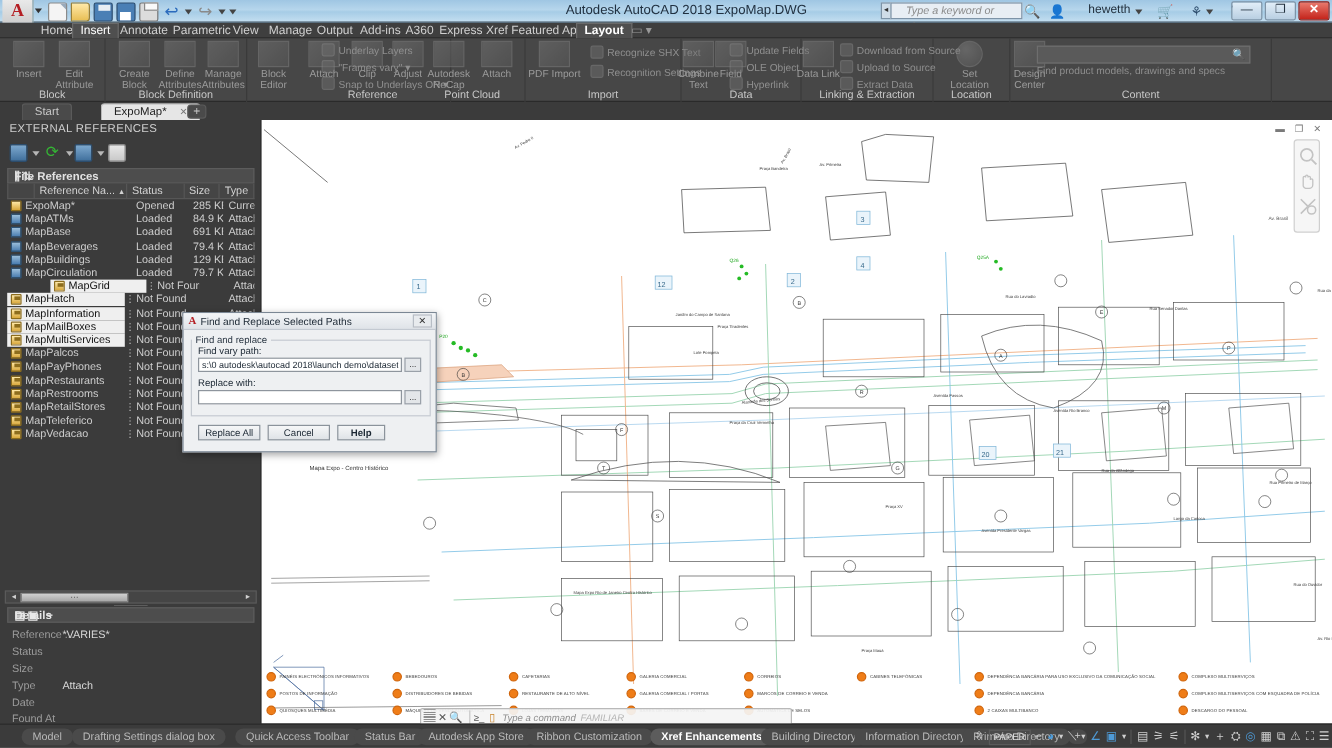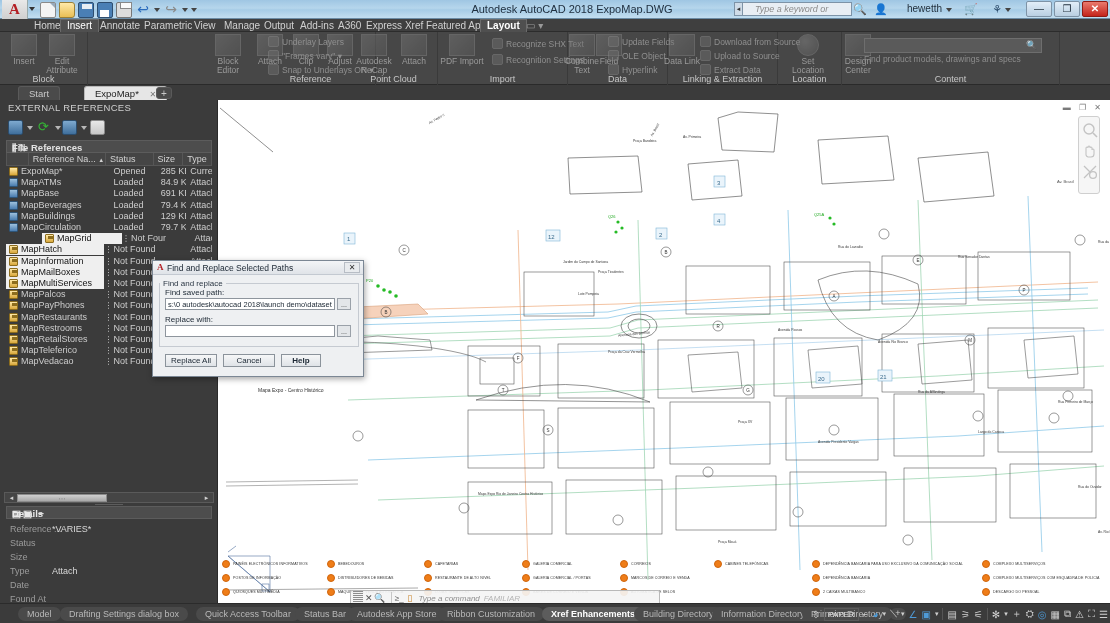--- a/index.html
+++ b/index.html
@@ -225,20 +225,38 @@
         <span class="lb">Insert</span>
       </div>
       <div class="bigbtn" style="left:40px;">
         <span class="gi gi-a"></span>
         <span class="lb">Edit
 Attribute</span>
       </div>
       <div class="panel-title">Block</div>
     </div>
 
+    <div class="panel" style="left:88px; width:118px;">
+      <div class="bigbtn" style="left:2px;">
+        <span class="gi gi-a"></span>
+        <span class="lb">Create
+Block</span>
+      </div>
+      <div class="bigbtn" style="left:40px;">
+        <span class="gi gi-a"></span>
+        <span class="lb">Define
+Attributes</span>
+      </div>
+      <div class="bigbtn" style="left:76px;">
+        <span class="gi gi-a"></span>
+        <span class="lb">Manage
+Attributes</span>
+      </div>
+      <div class="panel-title">Block Definition</div>
+    </div>
 
     <div class="panel" style="left:206px; width:40px; border:none;">
       <div class="bigbtn" style="left:0px;">
         <span class="gi gi-a"></span>
         <span class="lb">Block
 Editor</span>
       </div>
     </div>
 
     <div class="panel" style="left:246px; width:130px;">
@@ -990,21 +1008,21 @@
       <span style="position:absolute;left:4px;top:1px;color:#b41f24;font-weight:bold;font-size:9px;font-family:'Liberation Serif',serif;">A</span>
       <span style="position:absolute;left:14px;top:2px;font-size:8.5px;color:#1b2733;">Find and Replace Selected Paths</span>
       <span style="position:absolute;right:3px;top:1px;width:16px;height:11px;line-height:10px;text-align:center;
                    font-size:8px;color:#333;border:1px solid #b7bdc5;background:#e8ebee;">✕</span>
     </div>
 
     <fieldset style="position:absolute;left:6px;top:18px;width:200px;height:68px;border:1px solid #c5cad1;">
       <legend style="font-size:8px;color:#2b3744;padding:0 3px;">Find and replace</legend>
     </fieldset>
 
-    <div style="position:absolute;left:12px;top:27px;font-size:8px;color:#1b2733;">Find saved path:</div>
+    <div style="position:absolute;left:12px;top:27px;font-size:8px;color:#1b2733;">Find vary path:</div>
     <input style="position: absolute; left: 12px; top: 37px; width: 170px; height: 12px; font-size: 7.5px; border: 1px solid rgb(142, 149, 157); background: rgb(255, 255, 255); color: rgb(27, 39, 51); padding: 0px 2px; font-family: &quot;Liberation Sans&quot;, sans-serif;" value="s:\0 autodesk\autocad 2018\launch demo\dataset\maprefs">
     <div style="position:absolute;left:184px;top:37px;width:14px;height:12px;line-height:11px;text-align:center;
                 font-size:7px;background:#e3e6e9;border:1px solid #9aa1a9;color:#333;">...</div>
 
     <div style="position:absolute;left:12px;top:54px;font-size:8px;color:#1b2733;">Replace with:</div>
     <input style="position: absolute; left: 12px; top: 64px; width: 170px; height: 12px; font-size: 7.5px; border: 1px solid rgb(142, 149, 157); background: rgb(255, 255, 255); color: rgb(27, 39, 51); padding: 0px 2px; font-family: &quot;Liberation Sans&quot;, sans-serif;" value="">
     <div style="position:absolute;left:184px;top:64px;width:14px;height:12px;line-height:11px;text-align:center;
                 font-size:7px;background:#e3e6e9;border:1px solid #9aa1a9;color:#333;">...</div>
 
     <div style="position:absolute;left:12px;top:93px;width:52px;height:13px;line-height:12px;text-align:center;

